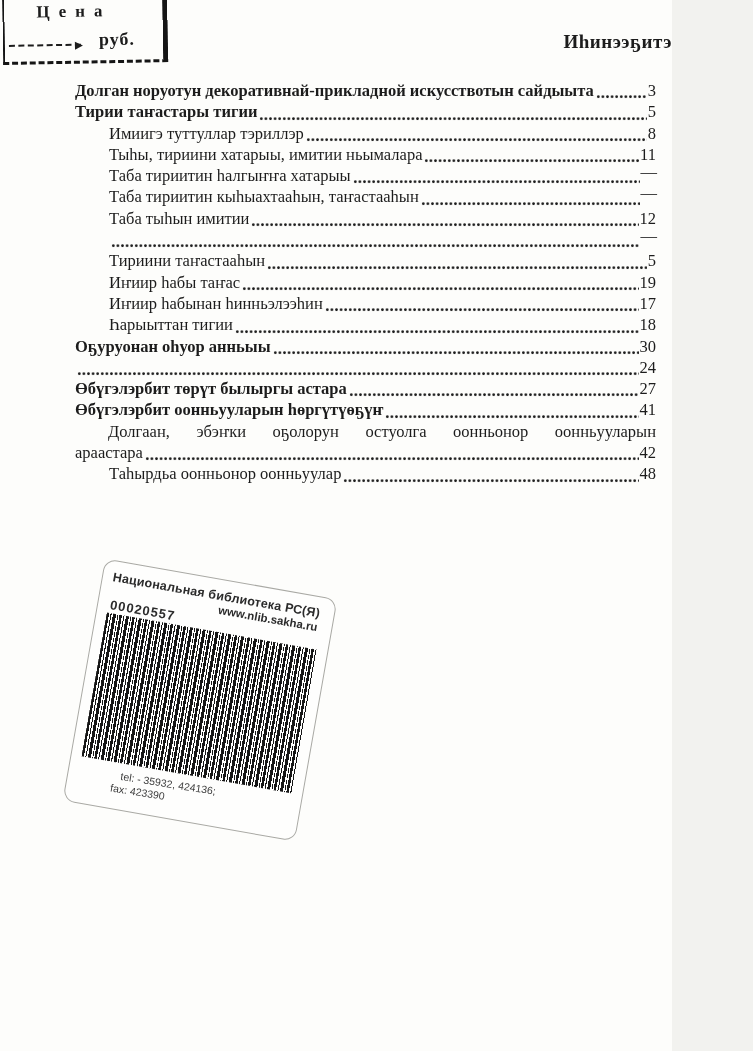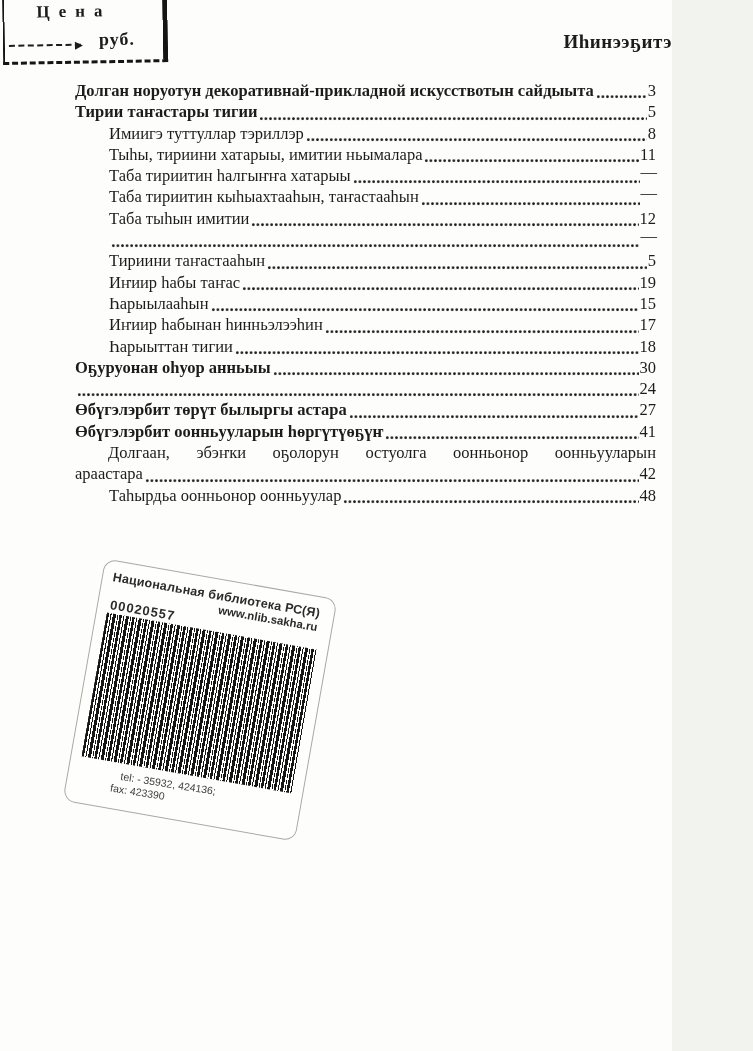--- a/index.html
+++ b/index.html
@@ -227,25 +227,20 @@
       <span class="leader"></span>
       <span class="p">5</span>
     </div>
 
     <div class="toc-row ind">
       <span class="t">Иҥиир һабы таҥас</span>
       <span class="leader"></span>
       <span class="p">19</span>
     </div>
 
-    <div class="toc-row ind">
-      <span class="t">Һарыылааһын</span>
-      <span class="leader"></span>
-      <span class="p">15</span>
-    </div>
 
     <div class="toc-row ind">
       <span class="t">Иҥиир һабынан һинньэлээһин</span>
       <span class="leader"></span>
       <span class="p">17</span>
     </div>
 
     <div class="toc-row ind">
       <span class="t">Һарыыттан тигии</span>
       <span class="leader"></span>

